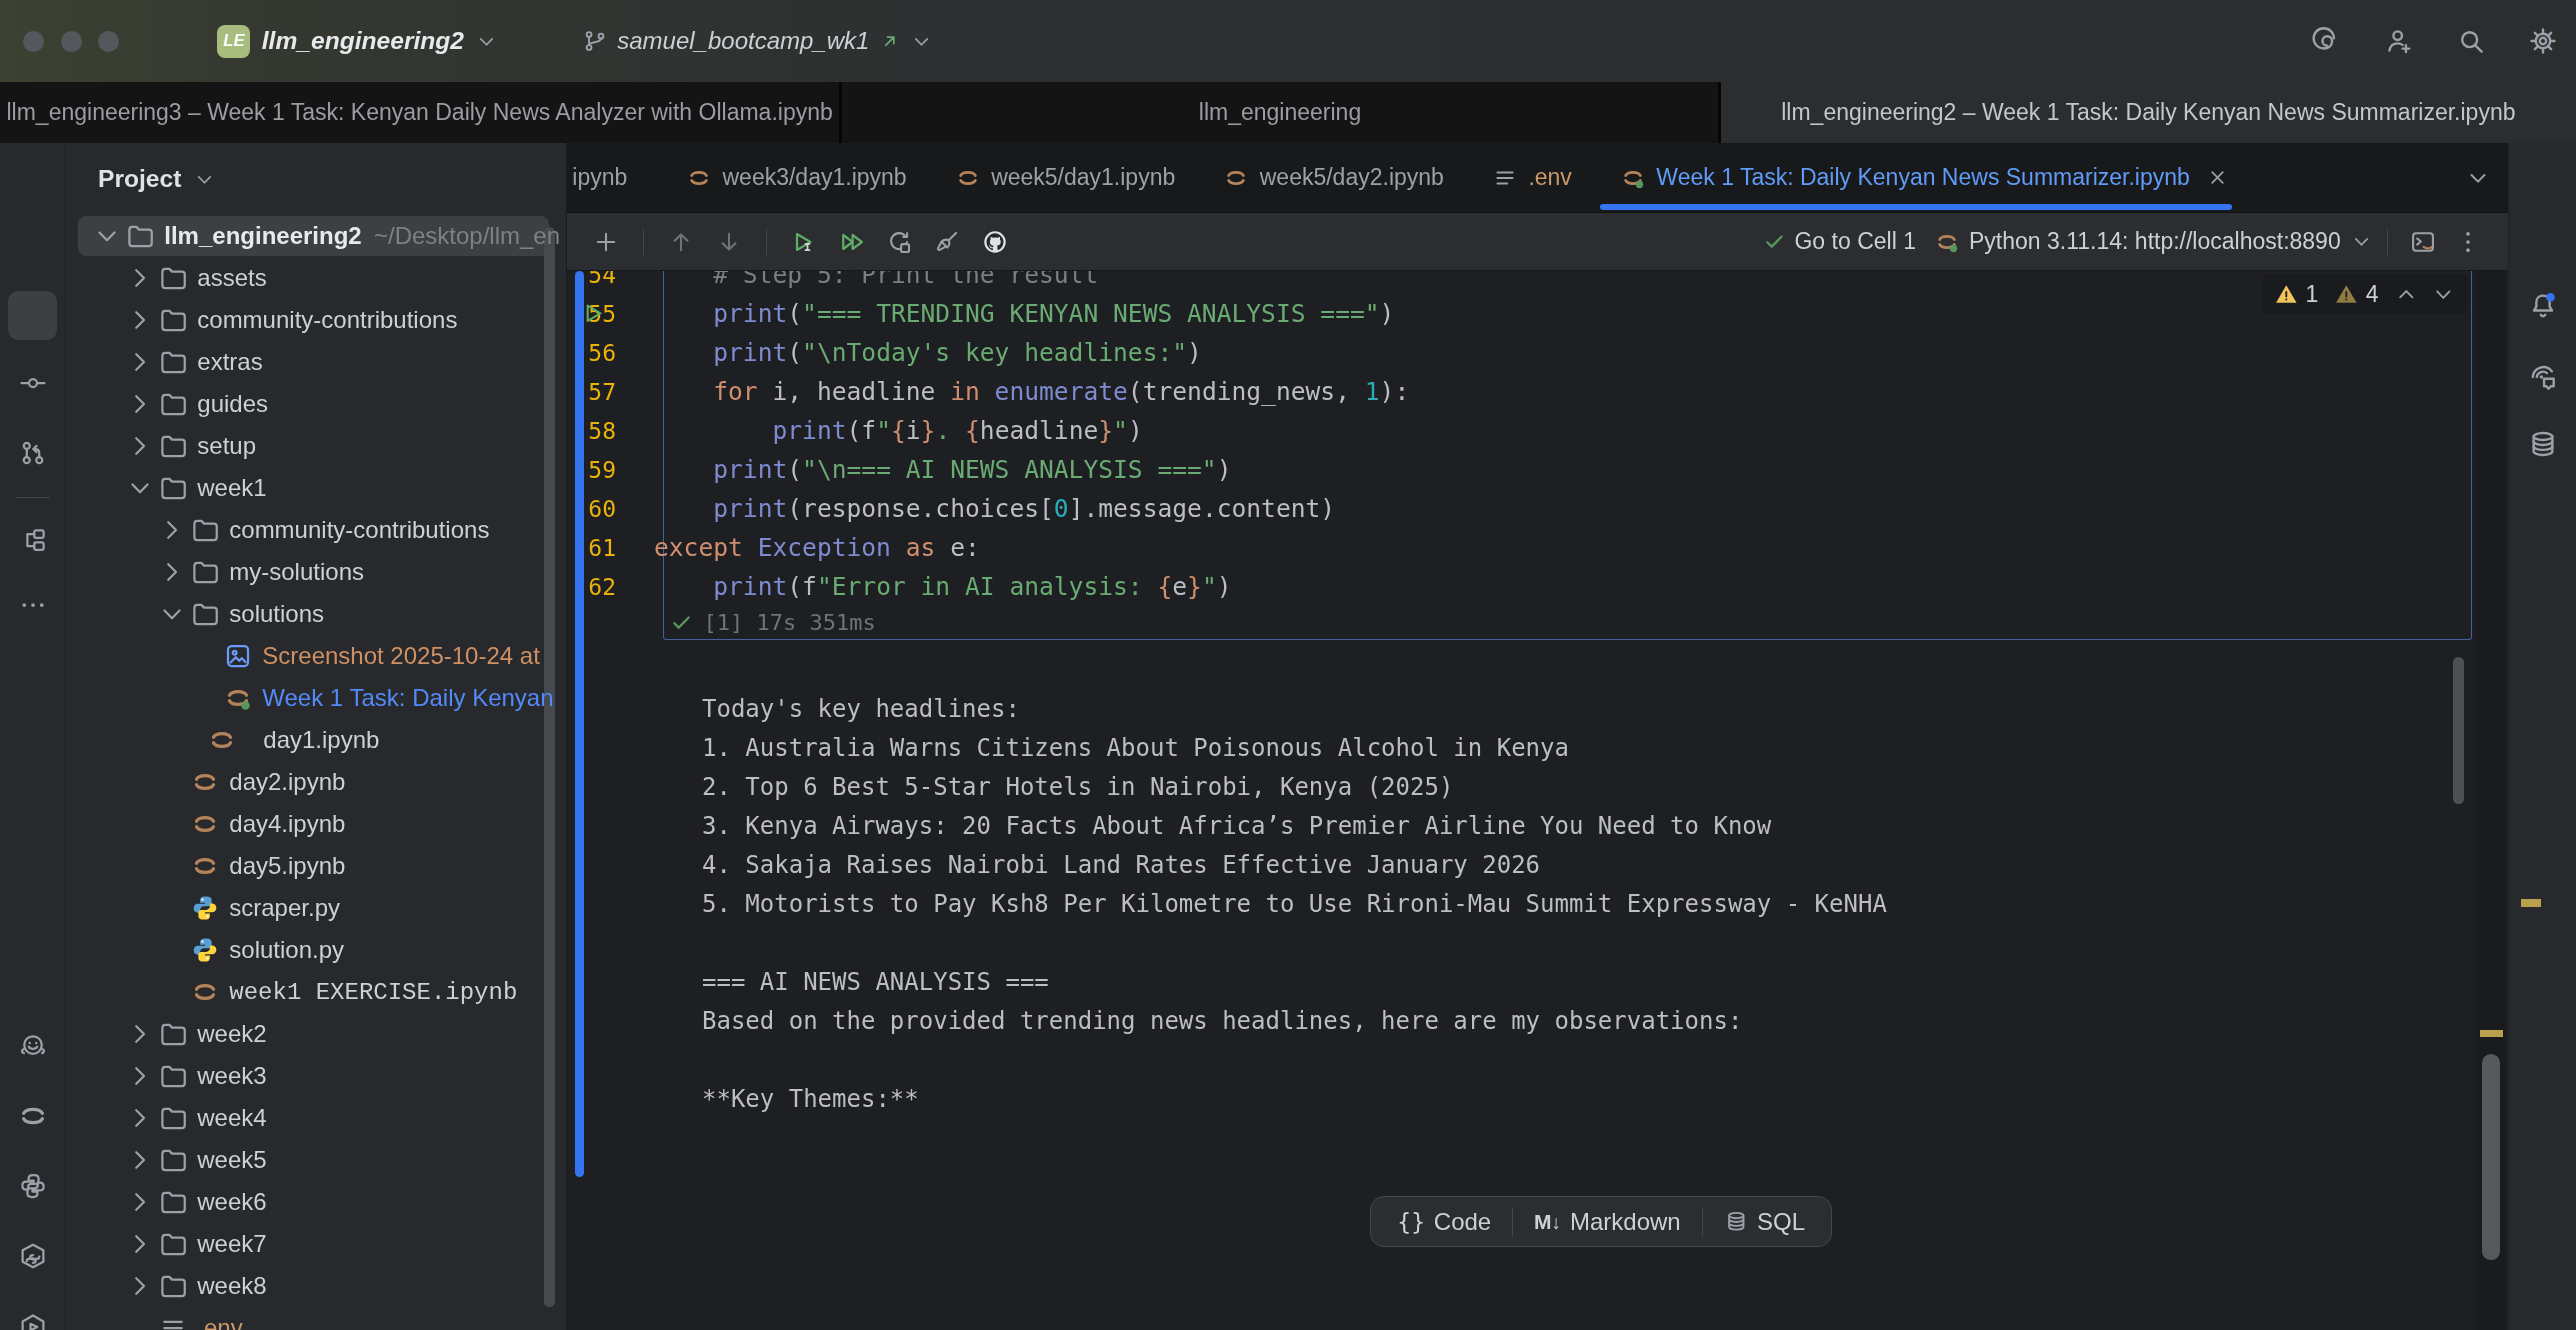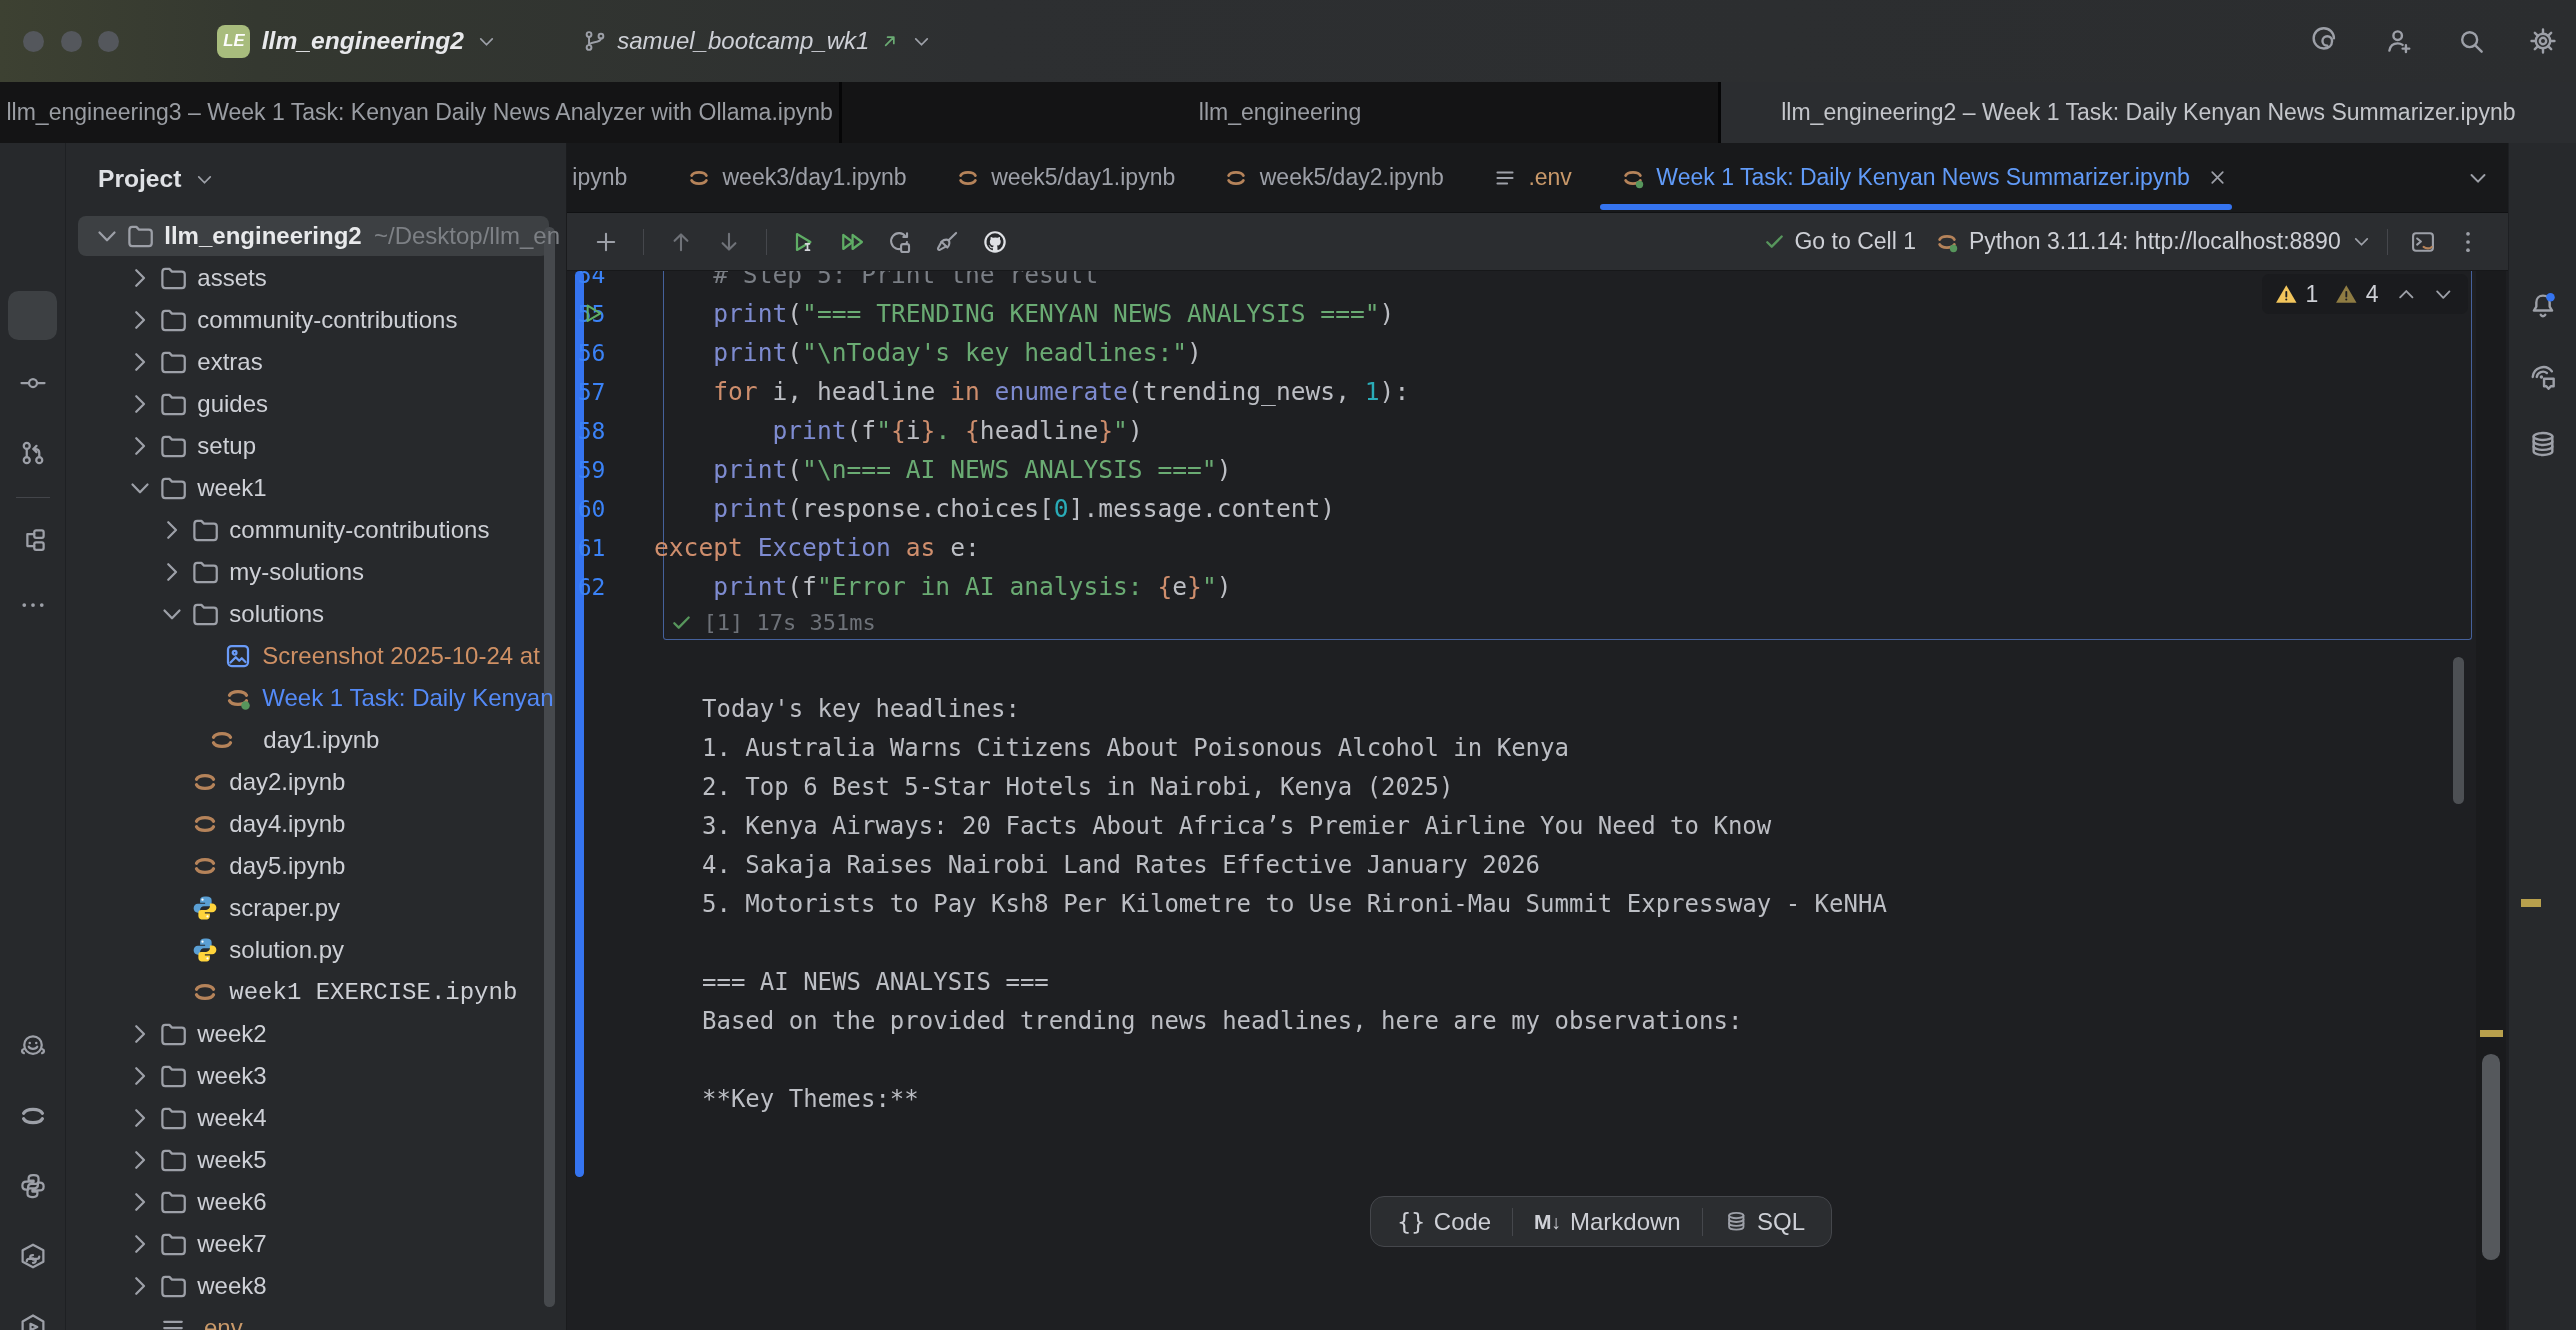--- a/index.html
+++ b/index.html
@@ -121,22 +121,22 @@
   
   .focusbar { position:absolute; left:8px; top:128px; width:8.8px; height:906px; border-radius:4.4px; background:#3574f0; z-index:1; }
   .cellbox {
     position:absolute; left:96px; top:128px; width:1809px; height:369px; z-index:1;
     border-left:1.3px solid #45619c; border-right:1.3px solid #45619c; border-bottom:1.3px solid #45619c;
     border-radius:0 0 3.5px 3.5px;
   }
   .codelines { position:absolute; left:0; top:112px; width:1905px; z-index:2; }
   .code-line { position:relative; height:39px; display:flex; align-items:center; }
   .code-line .ln {
-    width:87px; flex:0 0 87px; text-align:center; padding-right:38px;
-    font-family:"DejaVu Sans Mono", monospace; font-size:23px; color:#3b82f6;
+    width:87px; flex:0 0 87px; text-align:right; padding-right:38px;
+    font-family:"DejaVu Sans Mono", monospace; font-size:23px; color:#eab308;
   }
   .code-line .src { font-family:"DejaVu Sans Mono", monospace; font-size:24.6px; white-space:pre; }
   .run-arrow { position:absolute; left:14px; top:7px; width:24.6px; height:24.6px; }
   .tk-p{color:#bcbec4} .tk-c{color:#7a7e85} .tk-f{color:#7e8bd0} .tk-s{color:#6aab73}
   .tk-k{color:#cf8e6d} .tk-n{color:#2aacb8} .tk-b{color:#cf8e6d}
   .execrow {
     position:absolute; left:103px; top:460px; height:39px; display:flex; align-items:center; gap:10.5px; z-index:2;
     font-family:"DejaVu Sans Mono", monospace; font-size:22px; color:#6e7279;
   }
   .execrow .ico { width:23px; height:23px; }

